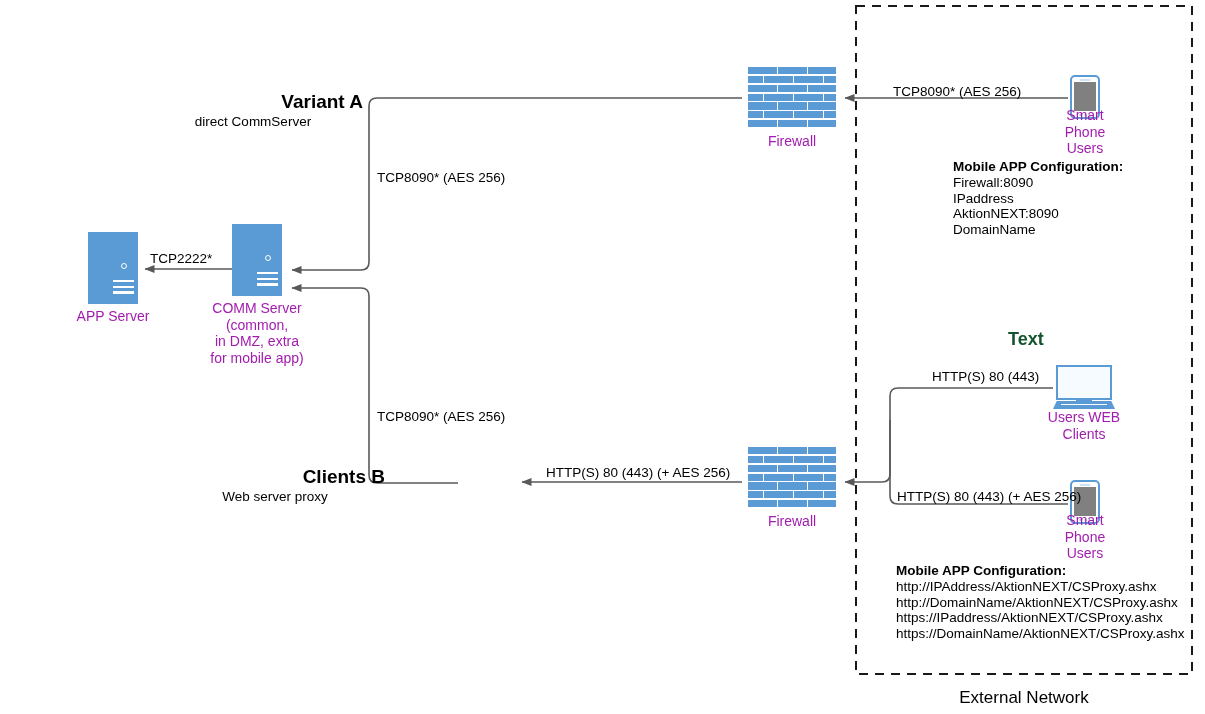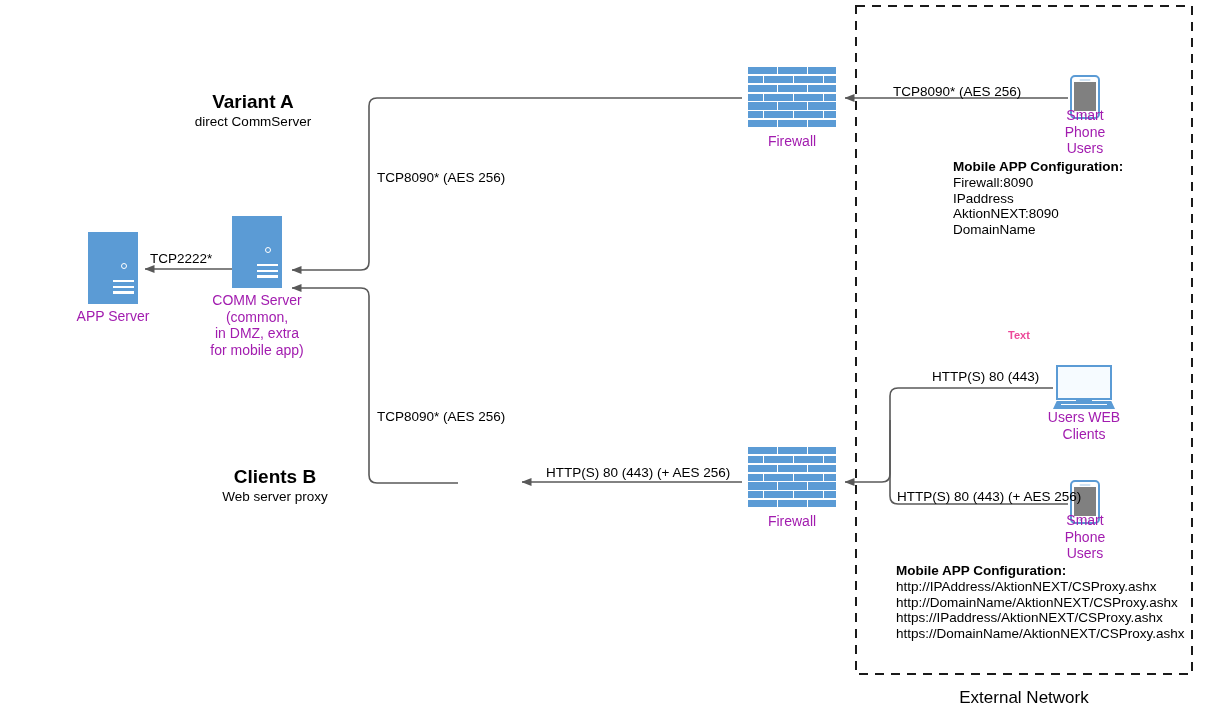--- a/index.html
+++ b/index.html
@@ -181,20 +181,21 @@
   .title {
     position: absolute;
     text-align: center;
     color: #000000;
   }
   .title .big {
     font-size: 19px;
     font-weight: bold;
     line-height: 23px;
     display: block;
+    text-align: right;
   }
   .title .sub {
     font-size: 13.5px;
     line-height: 18px;
     display: block;
   }
   .block {
     position: absolute;
     font-size: 13.5px;
     line-height: 15.8px;
@@ -203,22 +204,22 @@
   }
   .block .hd {
     font-weight: bold;
     display: block;
   }
   .block span.ln {
     display: block;
   }
   .placeholder {
     position: absolute;
-    font-size: 11px;
-    color: #ec4899;
+    font-size: 18px;
+    color: #14532d;
     font-weight: bold;
   }
   .zone-label {
     position: absolute;
     font-size: 17px;
     color: #000000;
     text-align: center;
     width: 340px;
   }
 </style>
@@ -268,21 +269,21 @@
       <span class="dot"></span>
       <span class="bars">
           <i></i>
           <i></i>
           <i></i>
         </span>
     </div>
     <div class="cap" style="left:-30px; top:76px; width:110px;">APP Server</div>
   </div>
 
-  <div class="node" style="left:232px; top:216px;">
+  <div class="node" style="left:232px; top:224px;">
     <div class="server-ico">
       <span class="dot"></span>
       <span class="bars">
           <i></i>
           <i></i>
           <i></i>
         </span>
     </div>
     <div class="cap" style="left:-40px; top:76px; width:130px;">COMM Server
 (common,

